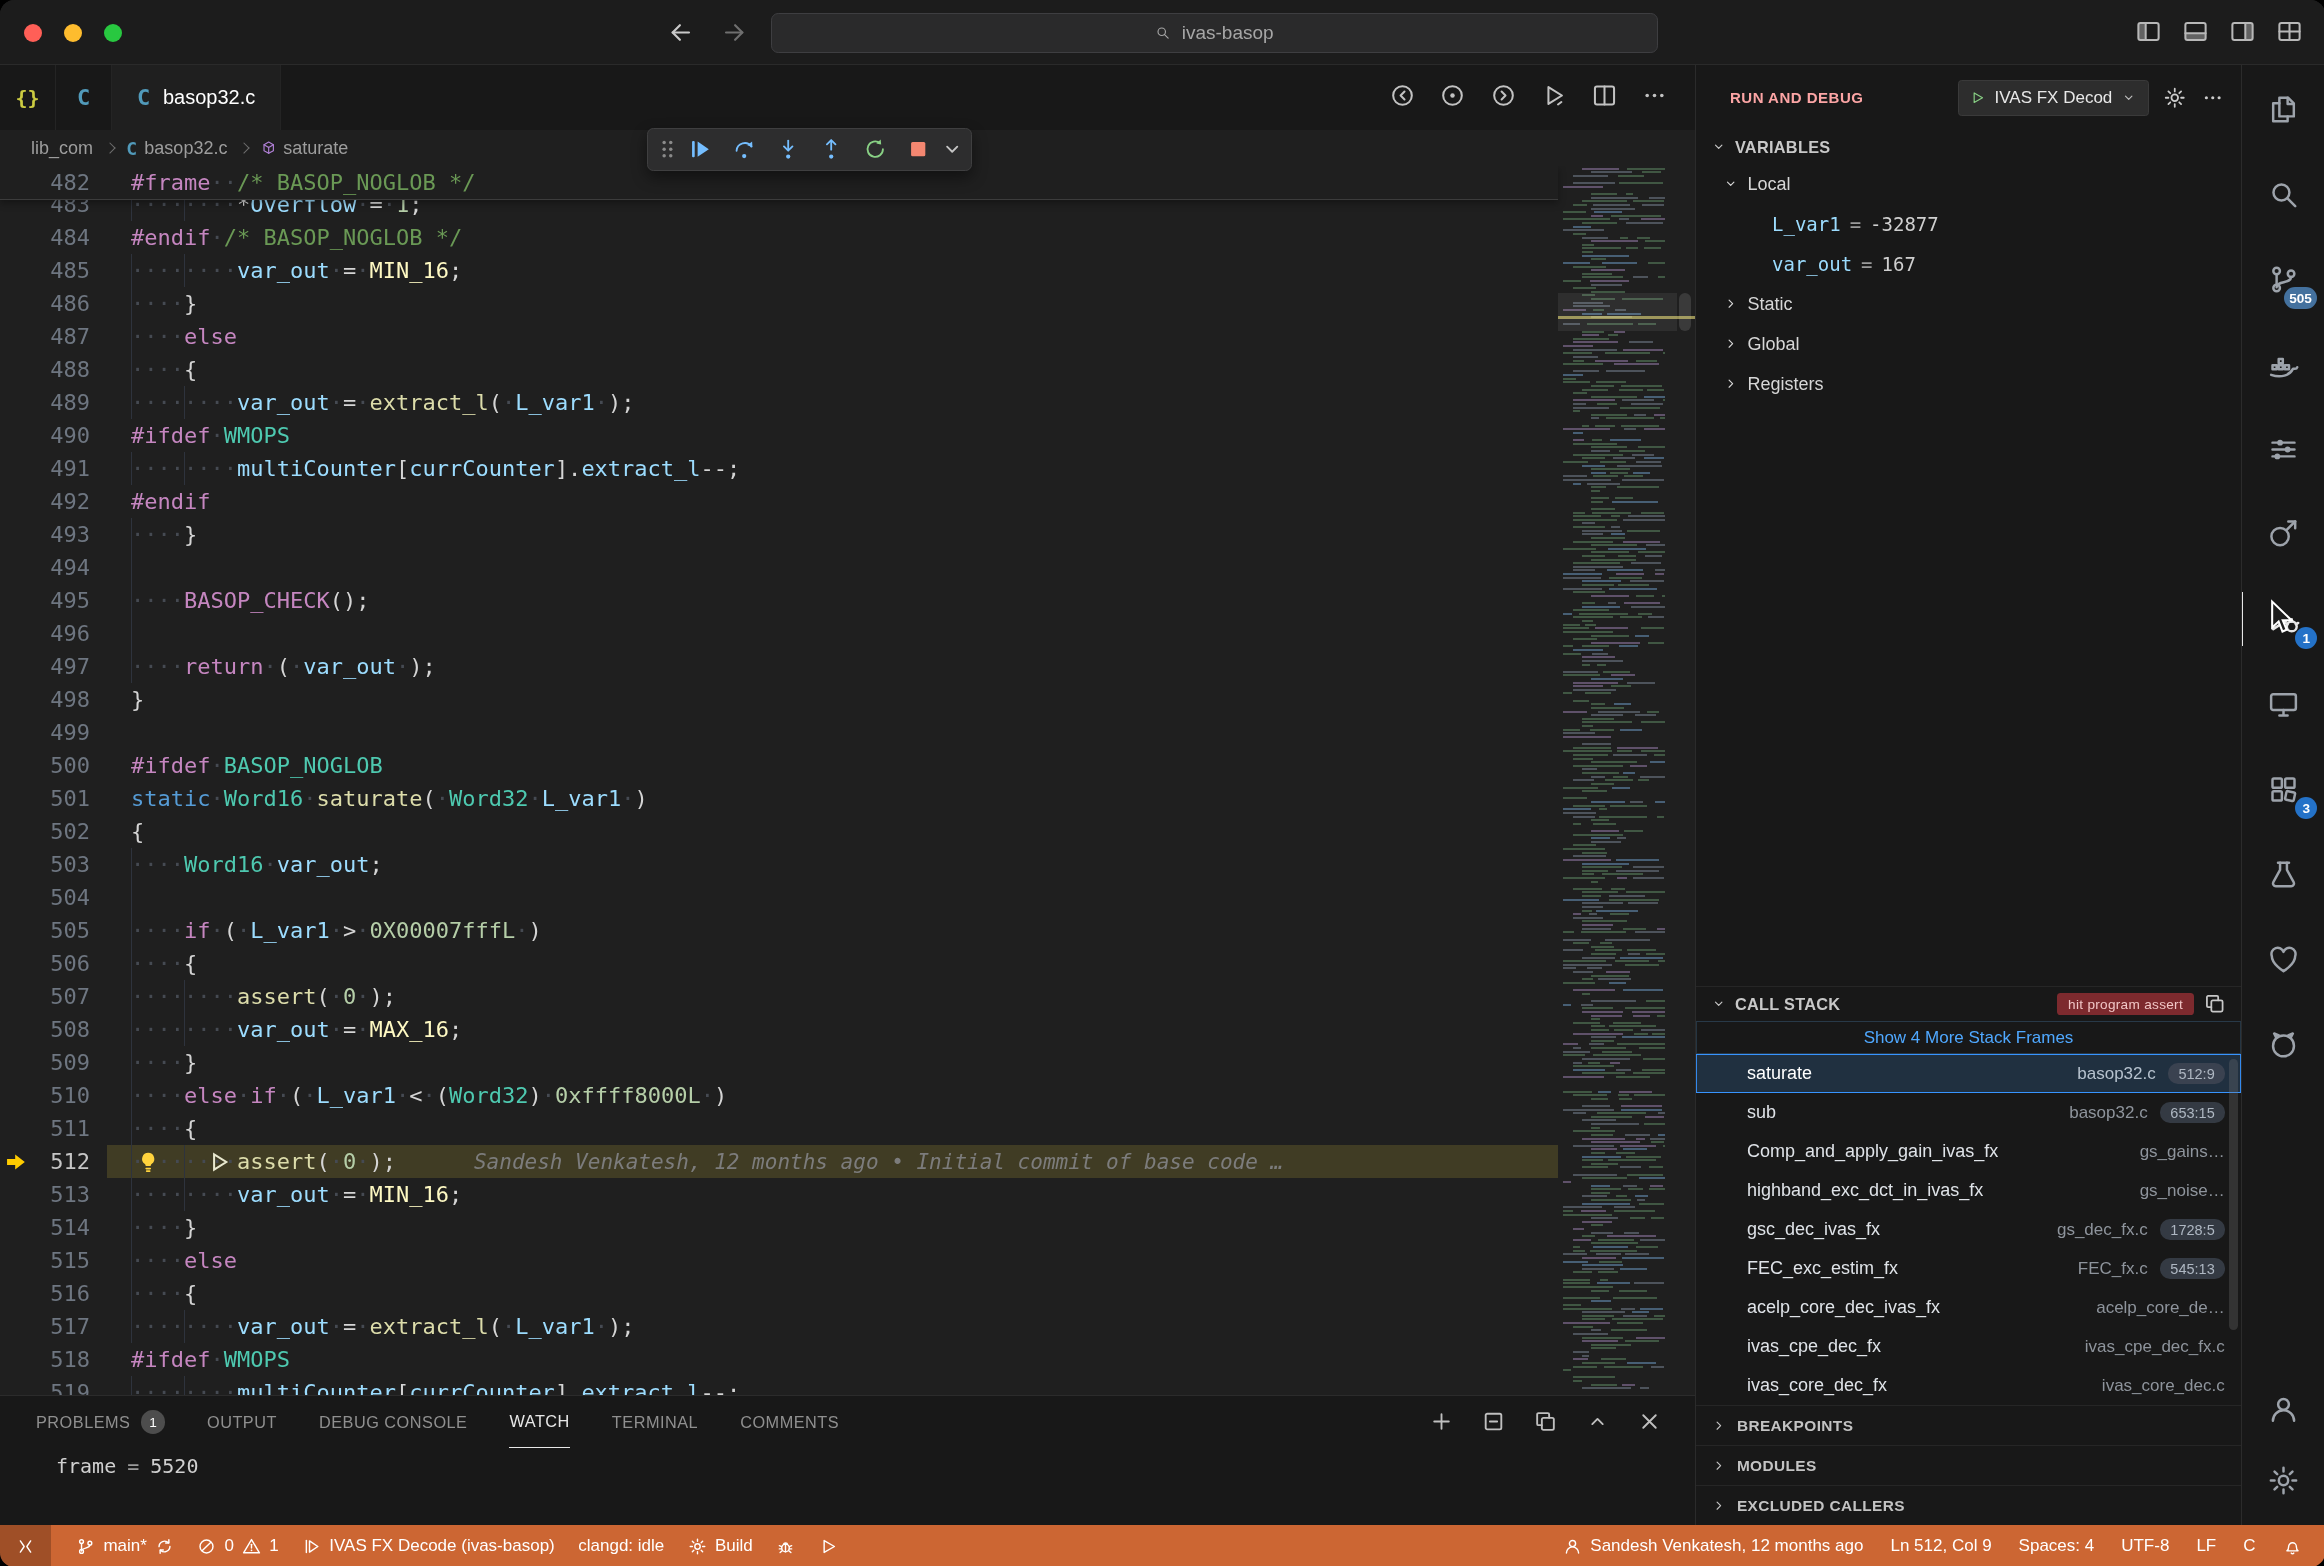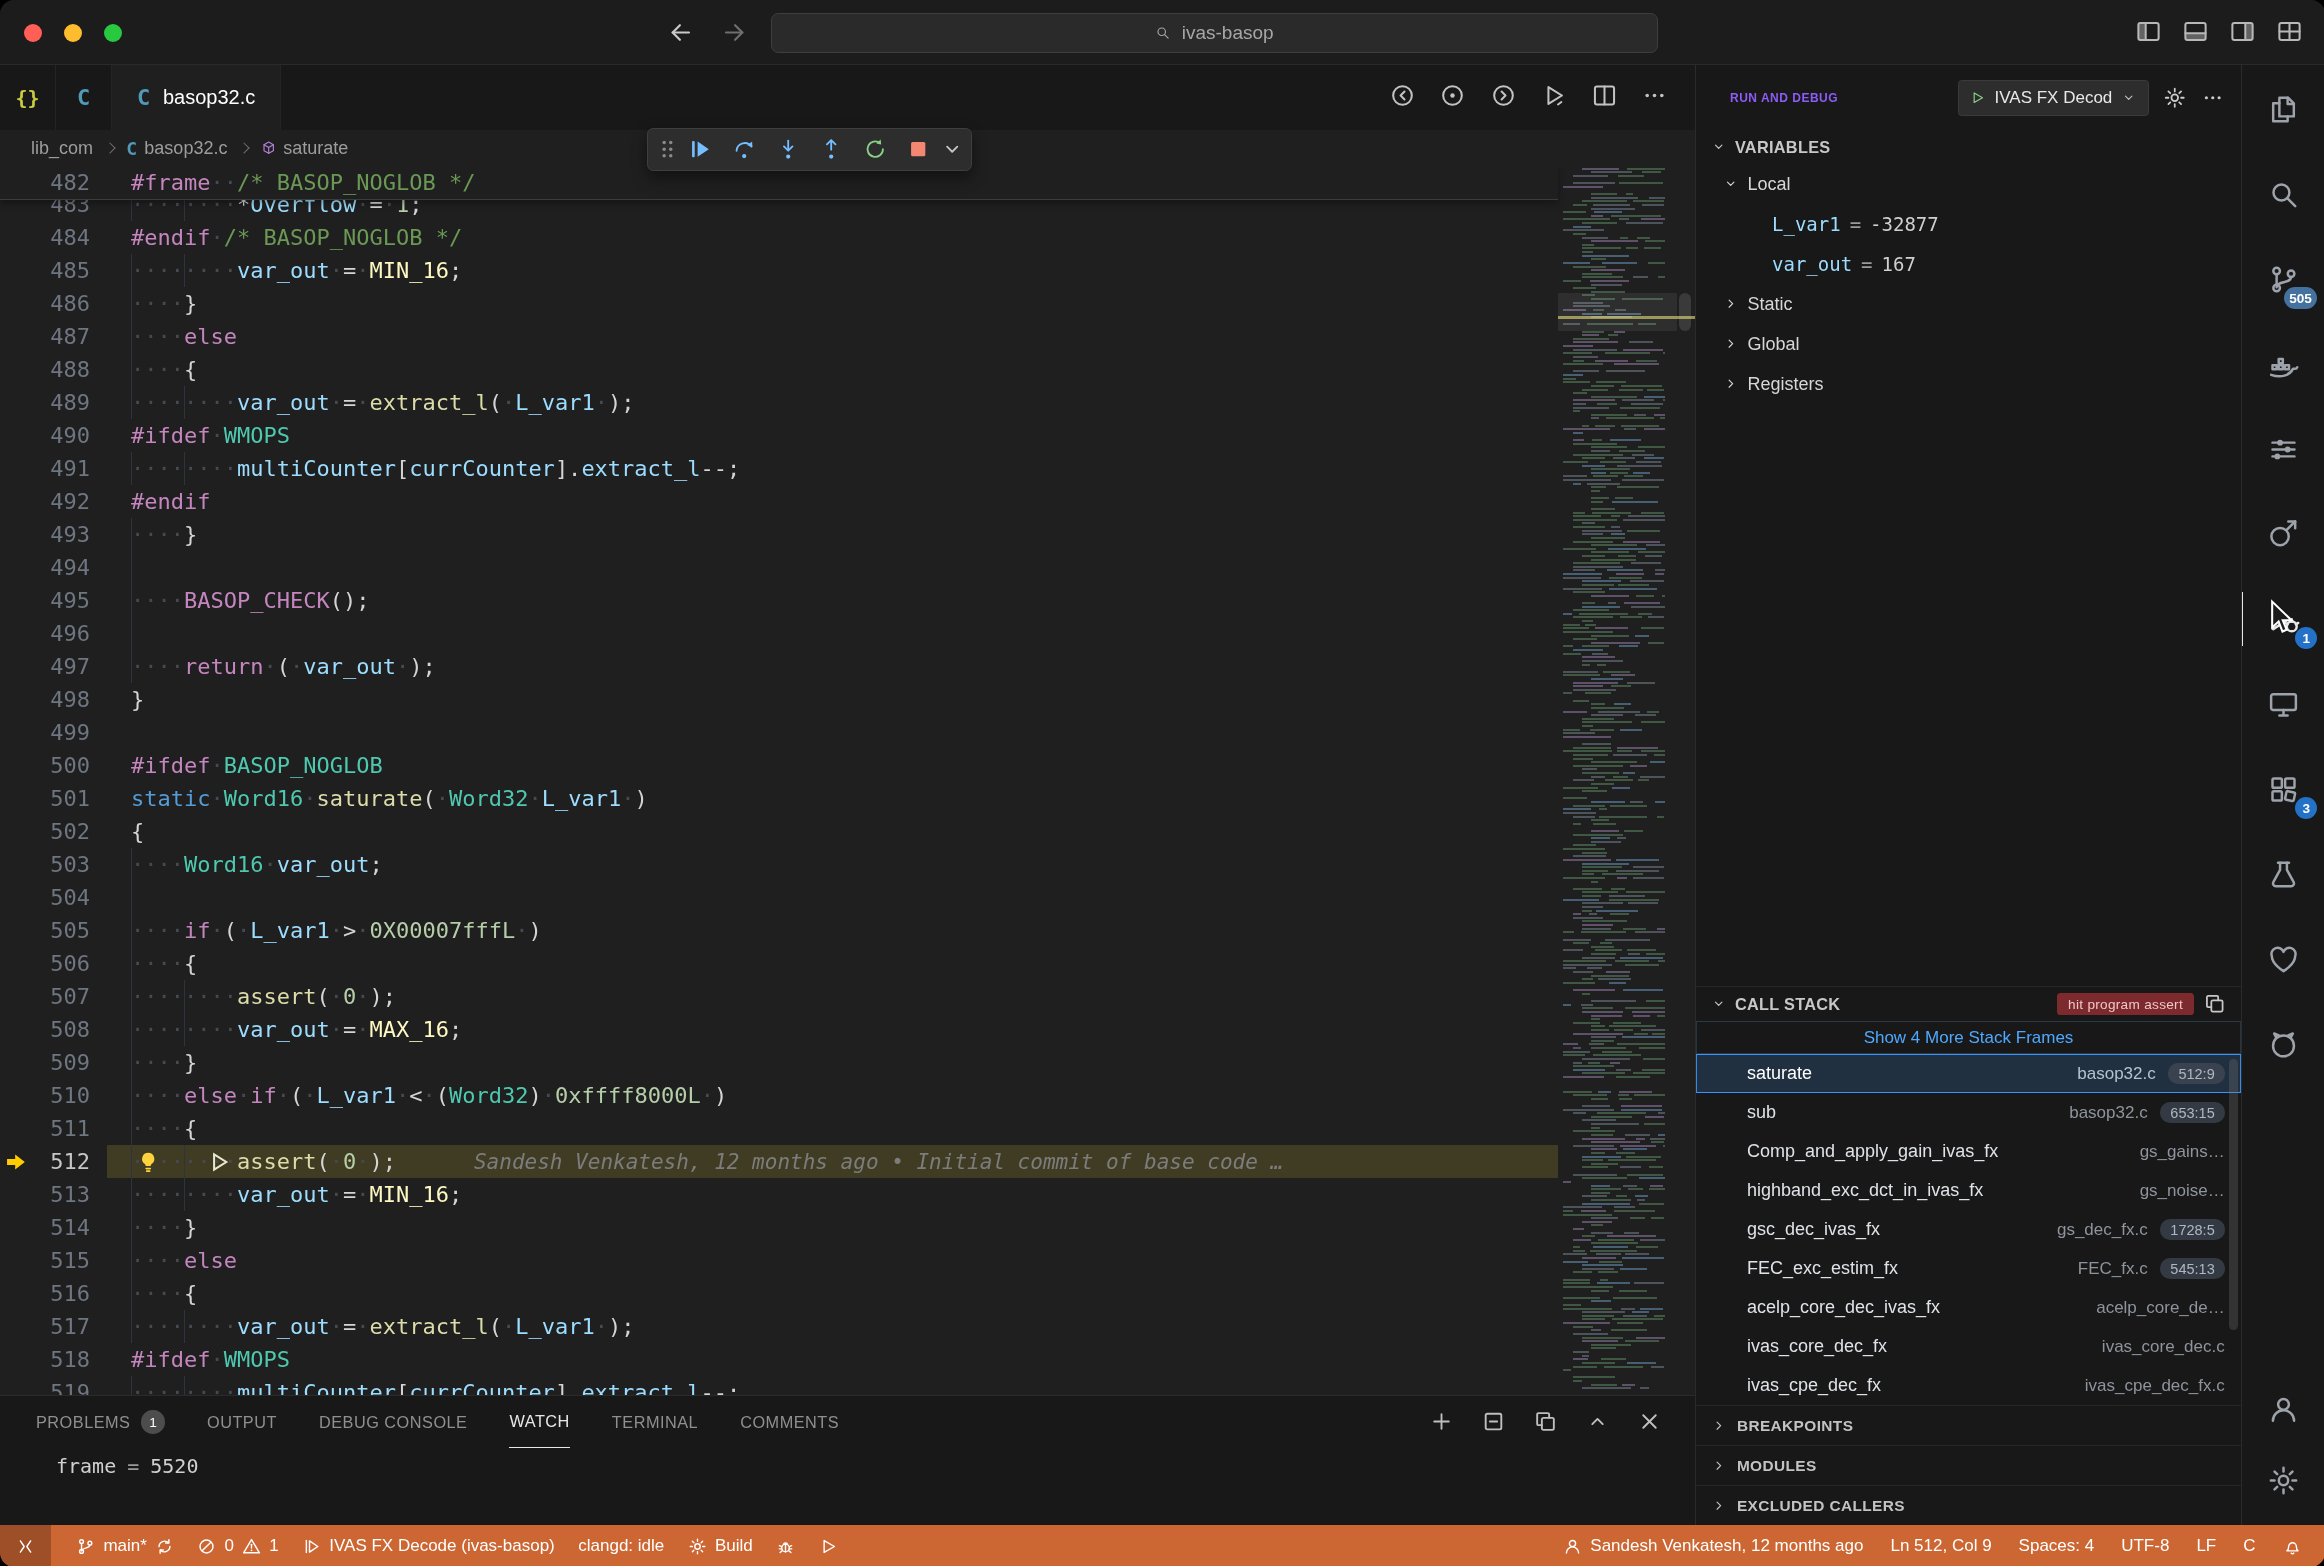--- a/index.html
+++ b/index.html
@@ -89,21 +89,21 @@
   .pbadge{min-width:23.5px;height:23.5px;border-radius:11.8px;background:#4d4d4d;color:#fff;font-size:13.6px;
           display:inline-flex;align-items:center;justify-content:center;padding:0 5.4px}
   #pactions{position:absolute;right:33px;top:12.7px;display:flex;gap:27px;color:#bfbfbf}
   #pactions .ic{width:25px;height:25px}
   .wrow{padding-left:56px;height:36px;display:flex;align-items:center;font:20px "DejaVu Sans Mono",monospace;color:#d0d0d0}
   .weq{margin:0 11px;color:#9a9a9a}
 
   
   #sidebar{width:546px;background:#181818;border-left:0.9px solid #2b2b2b;display:flex;flex-direction:column;overflow:hidden}
   #sbhead{height:65px;flex:none;display:flex;align-items:center;padding:0 16.3px 0 34px;gap:14.5px}
-  .sbtitle{font-size:12px;font-weight:700;letter-spacing:0.5px;color:#8b5cf6;white-space:nowrap}
+  .sbtitle{font-size:15px;font-weight:700;letter-spacing:0.5px;color:#fca5a5;white-space:nowrap}
   #launch{margin-left:auto;display:flex;align-items:center;gap:9px;height:36px;padding:0 11px;background:#2d2d2d;
           border:0.9px solid #3a3a3a;border-radius:3.6px;color:#e8e8e8;font-size:17px}
   .grn{color:#89d185}
   .cdim{color:#bdbdbd}
   .shead{height:34px;display:flex;align-items:center;gap:9px;padding:0 14.5px;font-size:16.3px;font-weight:700;
          letter-spacing:0.3px;color:#c8c8c8}
   #varsec{flex:1;overflow:hidden}
   .vrow{height:40px;display:flex;align-items:center;color:#d7d7d7;font-size:18px}
   .vrow.scope{padding-left:27px;gap:9px}
   .vrow.leaf{padding-left:76px;font:19px "DejaVu Sans Mono",monospace}
@@ -1208,26 +1208,26 @@
             <div class="frow">
               <span class="fname">FEC_exc_estim_fx</span>
               <span class="ffile">FEC_fx.c</span>
               <span class="fpos">545:13</span>
             </div>
             <div class="frow">
               <span class="fname">acelp_core_dec_ivas_fx</span>
               <span class="ffile">acelp_core_de…</span>
             </div>
             <div class="frow">
+              <span class="fname">ivas_cpe_dec_fx</span>
+              <span class="ffile">ivas_cpe_dec_fx.c</span>
+            </div>
+            <div class="frow">
               <span class="fname">ivas_core_dec_fx</span>
               <span class="ffile">ivas_core_dec.c</span>
-            </div>
-            <div class="frow">
-              <span class="fname">ivas_cpe_dec_fx</span>
-              <span class="ffile">ivas_cpe_dec_fx.c</span>
             </div>
           </div>
         <div id="csscroll"></div>
       </div>
 
       <div class="bsec">
         <span class="ic sm">
             <svg viewBox="0 0 24 24" fill="none" stroke="currentColor" stroke-width="1.8" stroke-linecap="round" stroke-linejoin="round">
               <path d="M9.5 6.5l5.5 5.5-5.5 5.5"></path>
             </svg>

